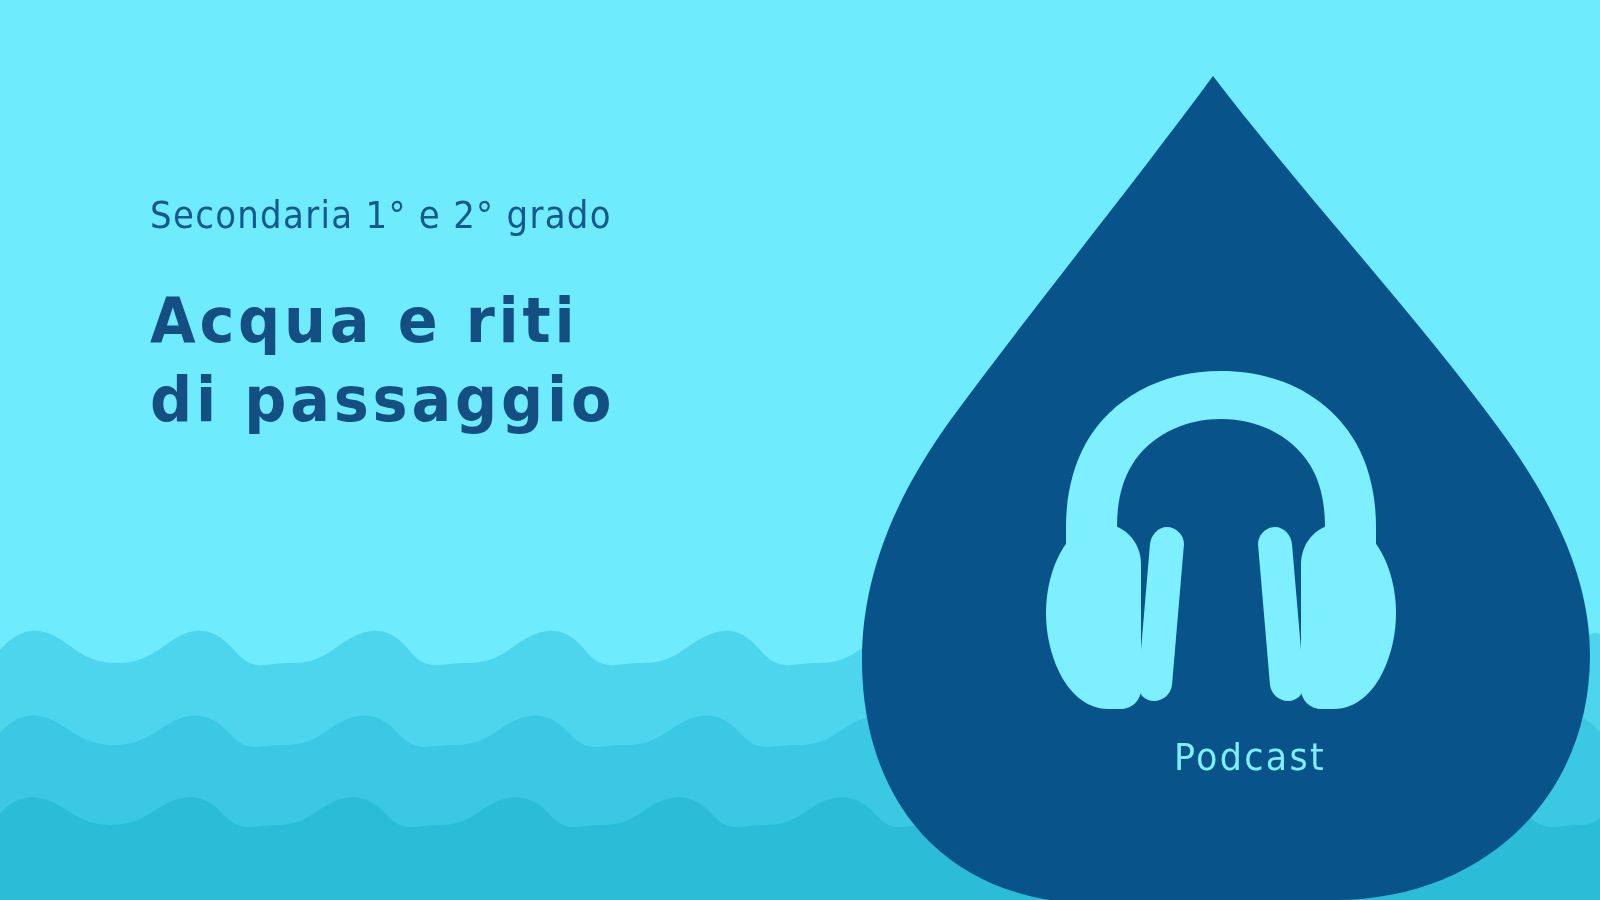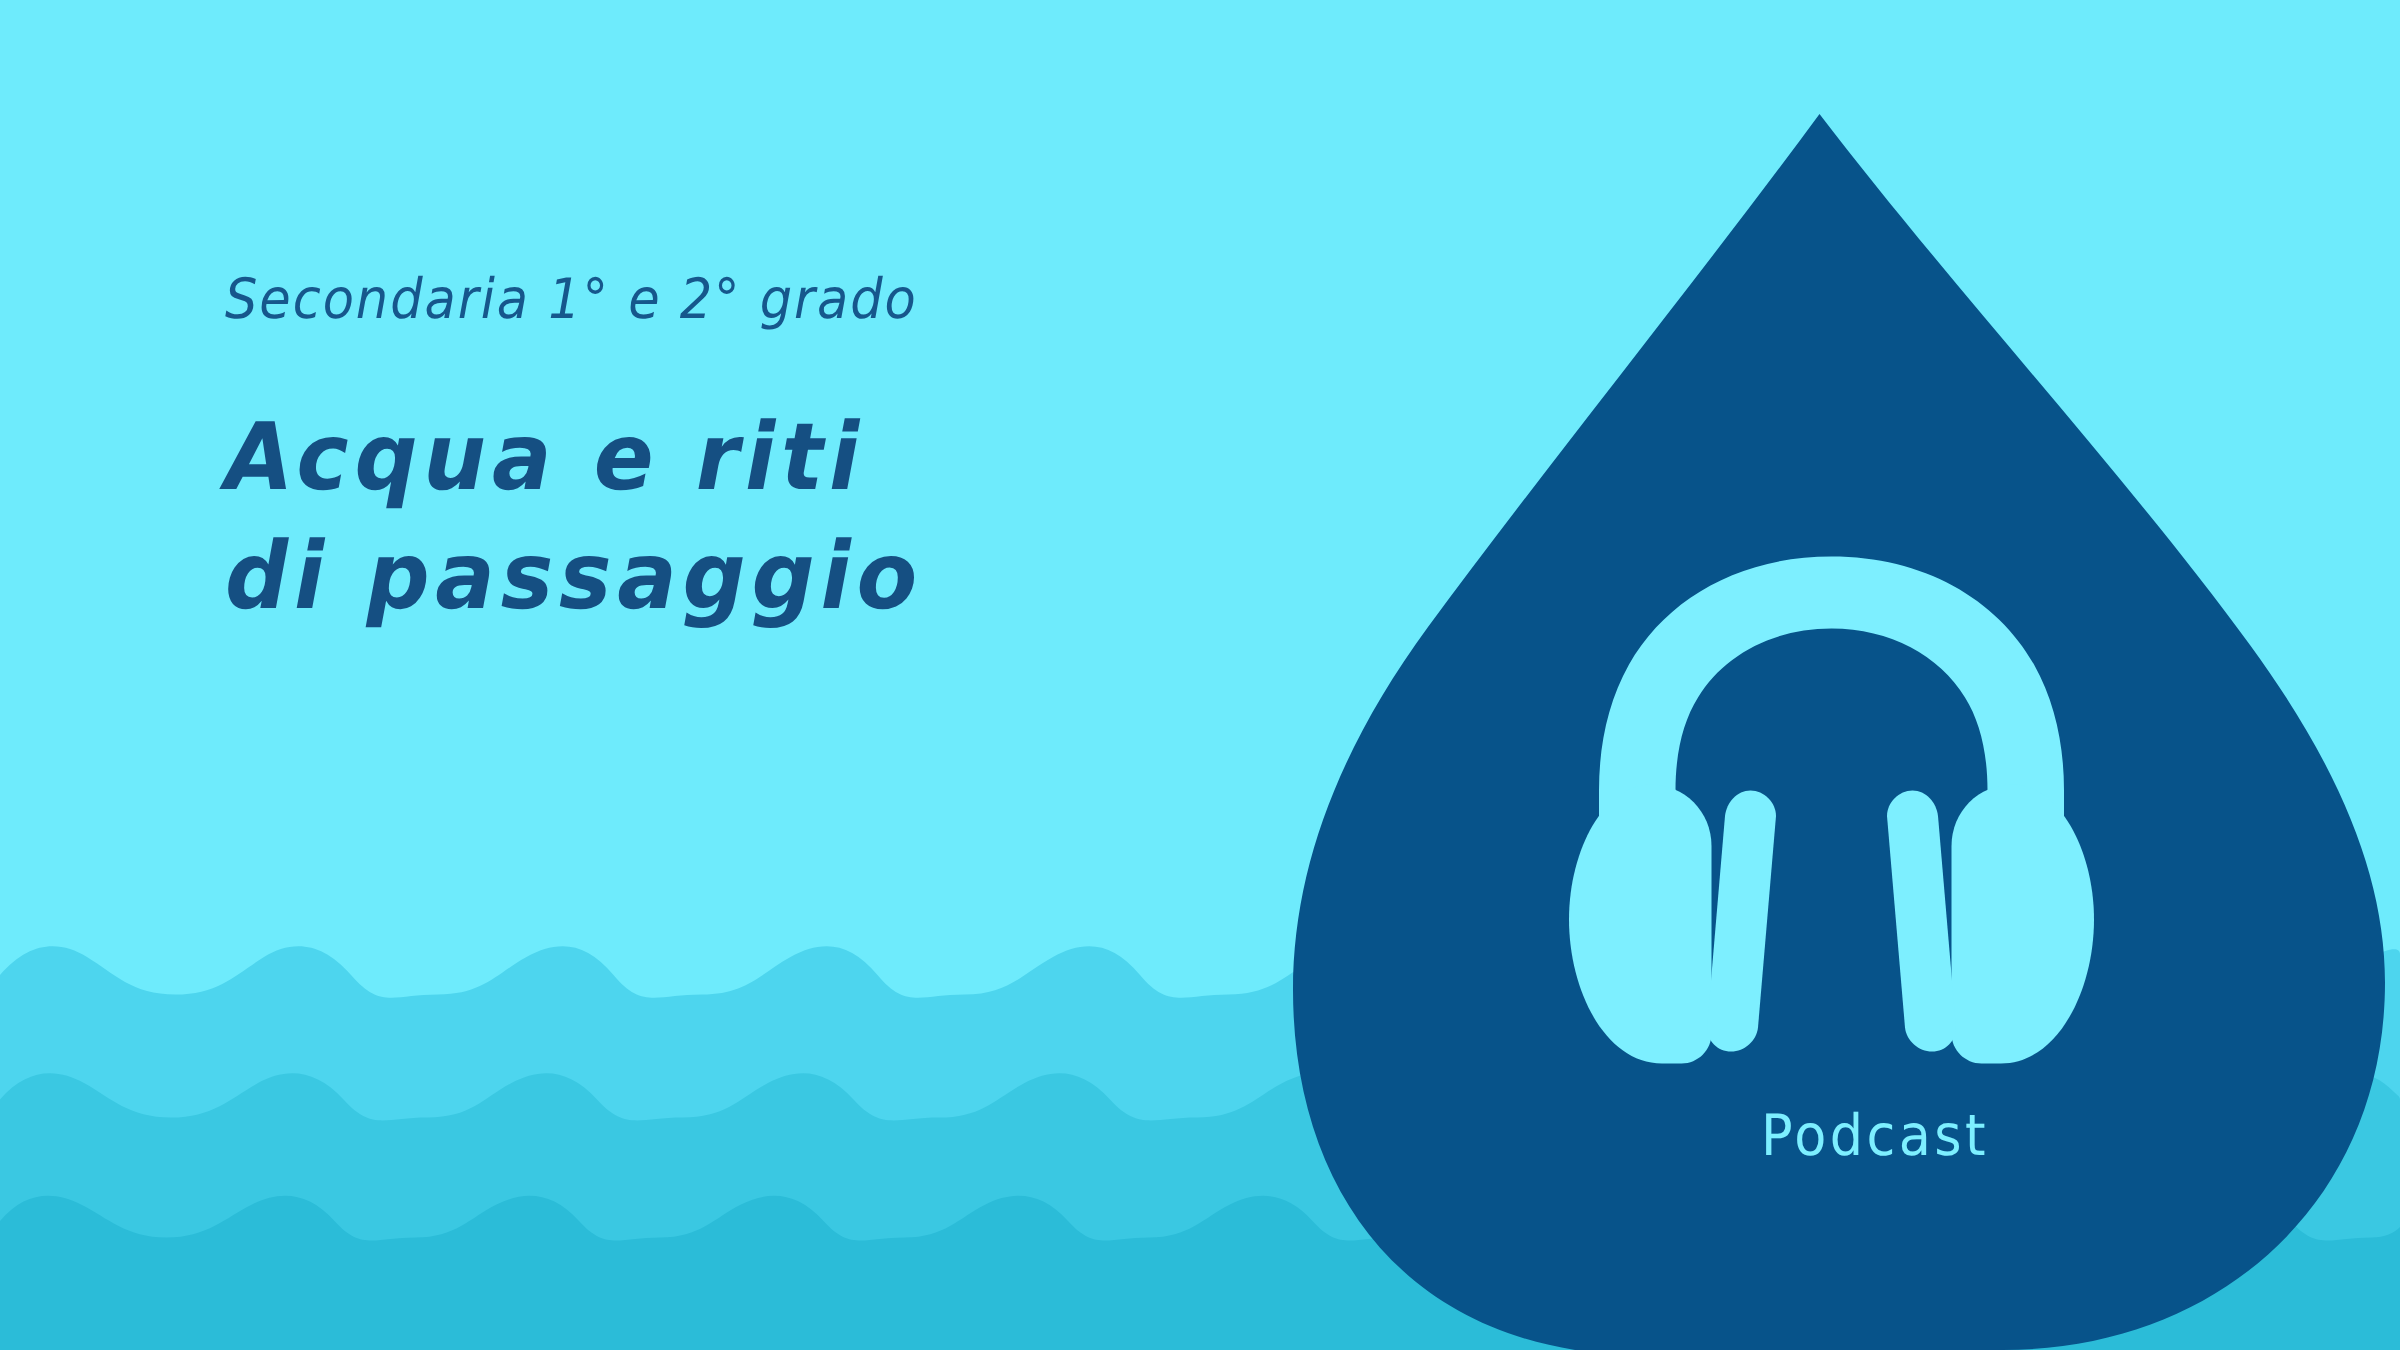--- a/index.html
+++ b/index.html
@@ -21,24 +21,23 @@
   #bg-svg {
     position: absolute;
     inset: 0;
     width: 1600px;
     height: 900px;
     display: block;
   }
   .text-block {
     position: absolute;
     left: 150px;
-    top: 180px;
+    top: 196px;
     width: 700px;
     z-index: 5;
-    font-style: italic;
   }
   .eyebrow {
     font-family: "DejaVu Sans", sans-serif;
     font-size: 37px;
     line-height: 1.1;
     font-weight: 400;
     color: #16578c;
     letter-spacing: 1.4px;
     white-space: nowrap;
     transform: scaleX(0.92);

